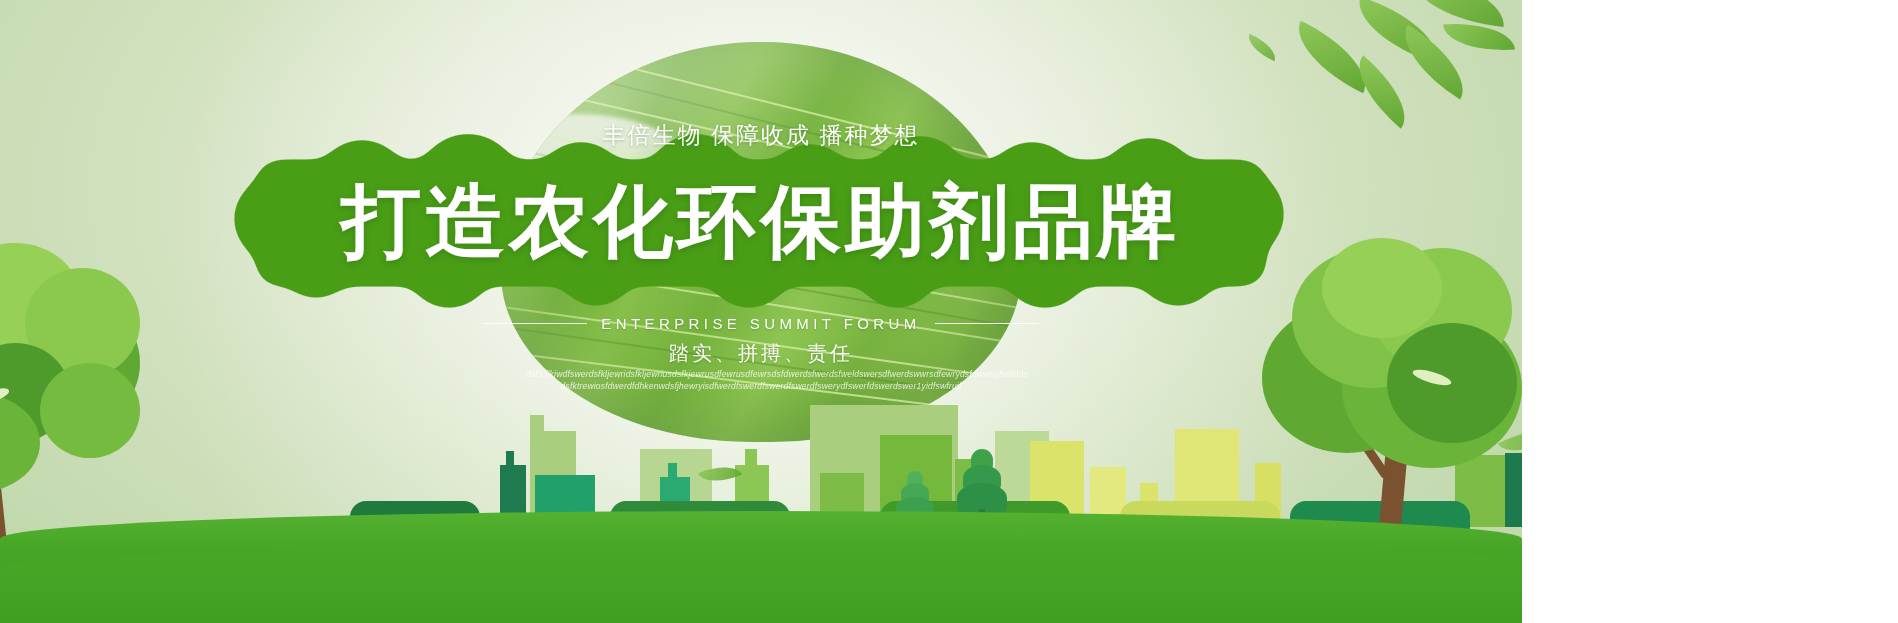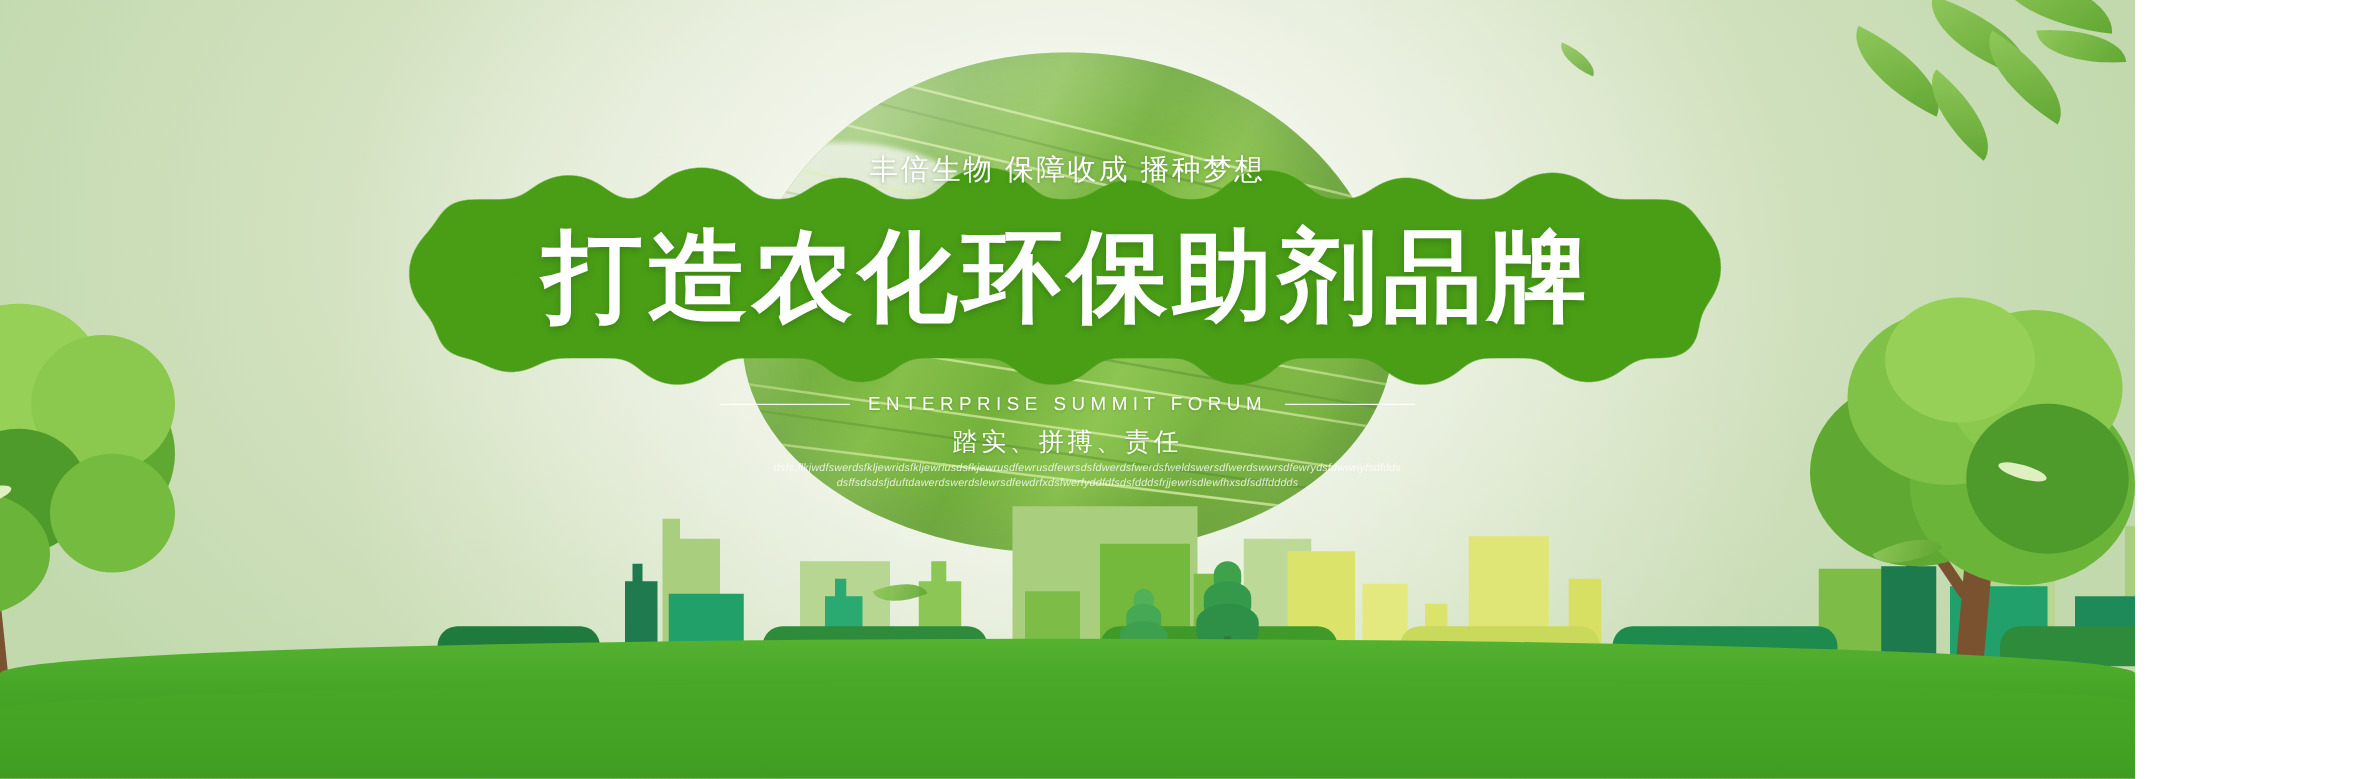--- a/index.html
+++ b/index.html
@@ -1,20 +1,20 @@
 <!DOCTYPE html>
 <html><head>
 <meta charset="utf-8">
 <style>
   html,body{margin:0;padding:0;background:#fff;}
   body{font-family:"Liberation Sans","DejaVu Sans",sans-serif;}
 
   .banner{
     position:relative;
-    width:1708px;height:623px;
+    width:1522px;height:623px;
     overflow:hidden;
     background:
       radial-gradient(ellipse 900px 560px at 48% 30%, #eef3e6 0%, #e3ebd6 34%, #d3e2c0 62%, #c2d9ae 100%),
       linear-gradient(180deg,#e7efdd 0%,#d9e7c8 55%,#cbe0b6 100%);
     text-decoration: underline;
   }
 
   
   .halo{
     position:absolute;left:50%;top:-180px;transform:translateX(-50%);
@@ -209,21 +209,21 @@
     <div class="rule-row">
       <span class="rule"></span>
       <span class="forum">ENTERPRISE SUMMIT FORUM</span>
       <span class="rule"></span>
     </div>
 
     <div class="motto">踏实、拼搏、责任</div>
 
     <div class="filler">
       <div>dsfs,flkjwdfswerdsfkljewridsfkljewriusdsfkjewrusdfewrusdfewrsdsfdwerdsfwerdsfweldswersdfwerdswwrsdfewrydsfdwwriyfsdfdds</div>
-      <div>dsffsdsdsfjduftdawerdswerdslewrsdfewdrfxdsfwerfyddfdfsdsfdddsfrjjewrisdlewfhxsdfsdffdddds</div>
+      <div>dsfktrewiosfdwerdfdhkenwdsfjhewryisdfwerdfswerdfswerdfswerdfswerydfswerfdswerdswer1yidfswfruif</div>
     </div>
   </div>
 
   <div class="sky">
 
     <div class="bld" style="left:540px;width:36px;height:96px;background:#a9cf7e;"></div>
     <div class="bld" style="left:530px;width:14px;height:112px;background:#a9cf7e;"></div>
     <div class="bld" style="left:640px;width:72px;height:78px;background:#b7d691;"></div>
     <div class="bld" style="left:810px;width:148px;height:122px;background:#a9cf7e;"></div>
     <div class="bld" style="left:995px;width:54px;height:96px;background:#bcd998;"></div>

